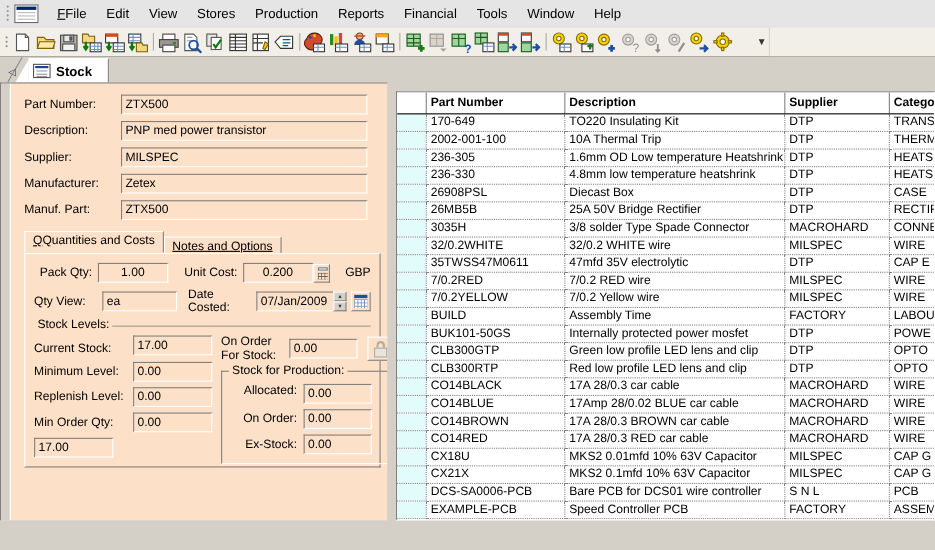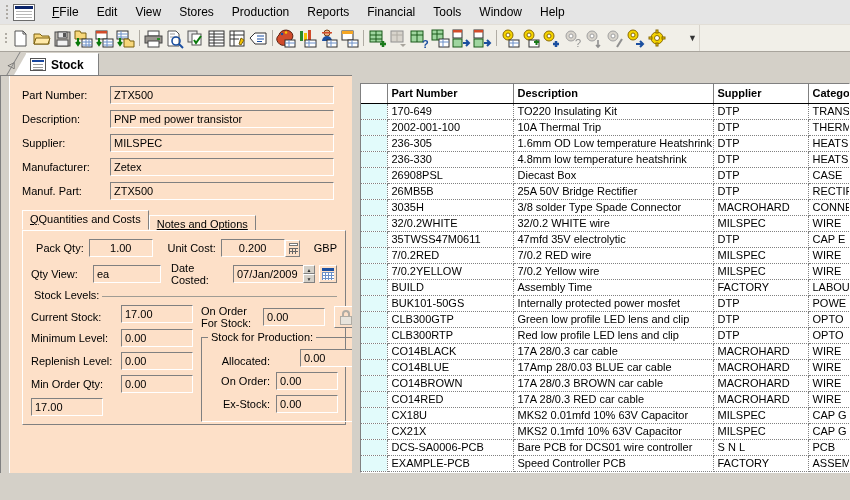--- a/index.html
+++ b/index.html
@@ -686,21 +686,21 @@
                     <div class="form-lbl">For Stock:</div>
                   </div>
                   <div class="tinput" style="width:62px">0.00</div>
                   <div class="lock-icon" style="margin-left:9px">
                       <i></i>
                     </div>
                 </div>
 
                 <div class="group" style="margin-top:8px; padding:11px 6px 8px 6px;">
                   <div class="glabel">Stock for Production:</div>
-                  <div style="display:flex; align-items:flex-end; margin-bottom:5px;gap:24px;">
+                  <div style="display:flex; align-items:flex-start; margin-bottom:5px;">
                     <div class="form-lbl" style="width:62px; text-align:right; padding-right:6px;">Allocated:</div>
                     <div class="tinput" style="width:62px">0.00</div>
                   </div>
                   <div style="display:flex; align-items:center; margin-bottom:5px;">
                     <div class="form-lbl" style="width:62px; text-align:right; padding-right:6px;">On Order:</div>
                     <div class="tinput" style="width:62px">0.00</div>
                   </div>
                   <div style="display:flex; align-items:center;">
                     <div class="form-lbl" style="width:62px; text-align:right; padding-right:6px;">Ex-Stock:</div>
                     <div class="tinput" style="width:62px">0.00</div>
@@ -841,21 +841,21 @@
             <tr>
               <td class="sel-cell"></td>
               <td class="cell">CO14BLACK</td>
               <td class="cell">17A 28/0.3 car cable</td>
               <td class="cell">MACROHARD</td>
               <td class="cell">WIRE</td>
             </tr>
             <tr>
               <td class="sel-cell"></td>
               <td class="cell">CO14BLUE</td>
-              <td class="cell">17Amp 28/0.03 BLUE car cable</td>
+              <td class="cell">17Amp 28/0.02 BLUE car cable</td>
               <td class="cell">MACROHARD</td>
               <td class="cell">WIRE</td>
             </tr>
             <tr>
               <td class="sel-cell"></td>
               <td class="cell">CO14BROWN</td>
               <td class="cell">17A 28/0.3 BROWN car cable</td>
               <td class="cell">MACROHARD</td>
               <td class="cell">WIRE</td>
             </tr>

